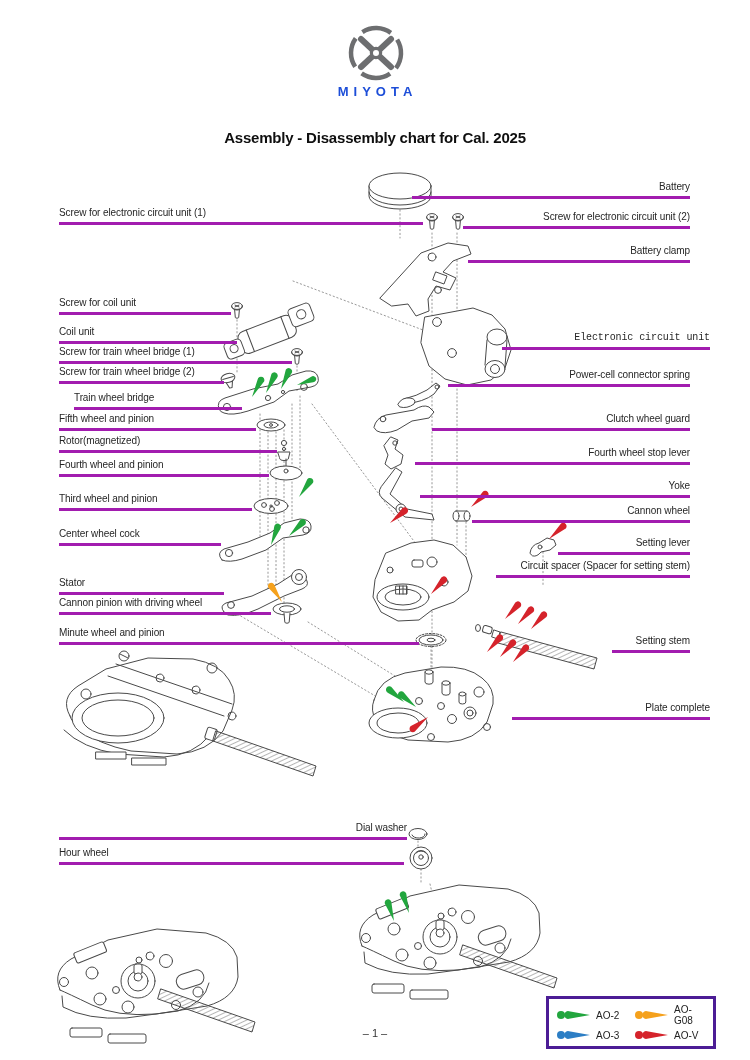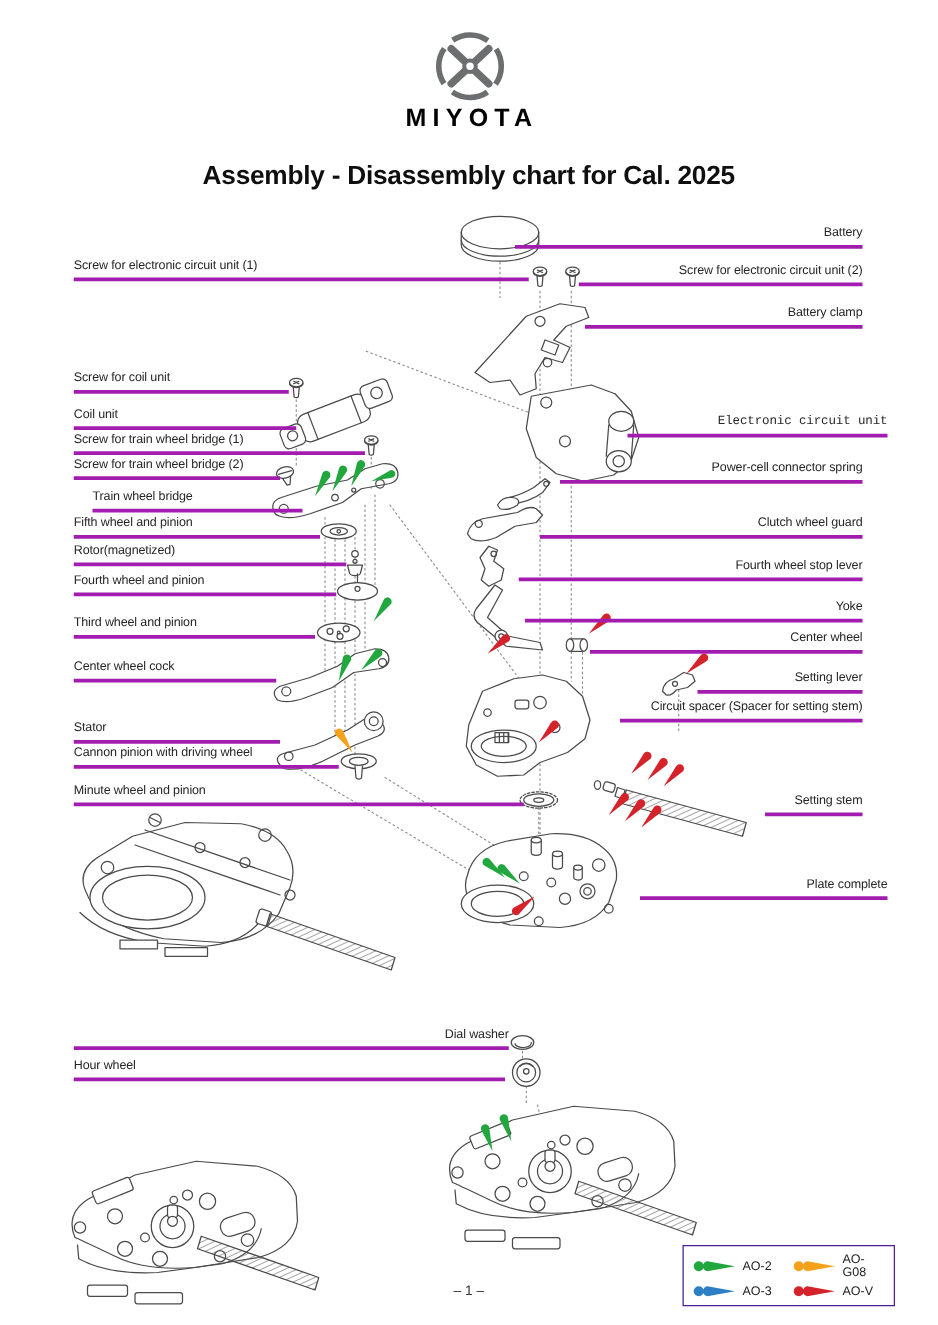--- a/index.html
+++ b/index.html
@@ -1,25 +1,25 @@
 <!DOCTYPE html>
 <html><head>
 <meta charset="utf-8">
 <style>
   html,body{margin:0;padding:0;background:#fff;}
   body{width:750px;height:1060px;position:relative;font-family:"Liberation Sans",sans-serif;color:#222;}
   .page{position:absolute;inset:0;background:#fff;overflow:hidden;}
   .logo{position:absolute;left:340px;top:24px;}
-  .brand{position:absolute;top:84px;left:0;width:100%;text-align:center;font-size:20px;font-weight:bold;letter-spacing:5px;text-indent:5px;color:#000000;}
-  .title{position:absolute;top:129px;left:0;width:100%;text-align:center;font-size:21px;letter-spacing:-0.2px;font-weight:bold;color:#0f0f0f;}
+  .brand{position:absolute;top:84px;left:0;width:100%;text-align:center;font-size:13px;font-weight:bold;letter-spacing:5px;text-indent:5px;color:#1d4ed8;}
+  .title{position:absolute;top:129px;left:0;width:100%;text-align:center;font-size:15px;letter-spacing:-0.2px;font-weight:bold;color:#0f0f0f;}
   .art{position:absolute;left:0;top:0;}
   #labels{position:absolute;inset:0;pointer-events:none;}
   .lbl{position:absolute;height:17px;border-bottom:3px solid #a21caf;font-size:10px;letter-spacing:-0.1px;line-height:15px;color:#262626;white-space:nowrap;}
   .lbl.right{text-align:right;}
-  .legend{position:absolute;left:546px;top:996px;width:170px;border:1px solid #4c1d95;background:#fff;display:grid;grid-template-columns:1fr 1fr;padding:5px 7px;row-gap:3px;column-gap:6px;box-sizing:border-box;}
+  .legend{position:absolute;left:546px;top:996px;width:170px;border:3px solid #4c1d95;background:#fff;display:grid;grid-template-columns:1fr 1fr;padding:5px 7px;row-gap:3px;column-gap:6px;box-sizing:border-box;}
   .legend-item{display:flex;align-items:center;gap:4px;font-size:10px;color:#222;}
   .legend-item svg{flex:0 0 auto;}
   .pagenum{position:absolute;top:1027px;left:0;width:100%;text-align:center;font-size:11px;color:#333;}
 </style>
 </head>
 <body>
 
 <div class="page">
 
   <div class="logo">
@@ -358,21 +358,21 @@
       <div class="lbl left" style="top: 820px; width: 348px; left: 59px; text-align: right;">Dial washer</div>
       <div class="lbl left" style="top: 845px; width: 345px; left: 59px;">Hour wheel</div>
       <div class="lbl right" style="top: 179px; width: 278px; left: 412px;">Battery</div>
       <div class="lbl right" style="top: 209px; width: 227px; left: 463px;">Screw for electronic circuit unit (2)</div>
       <div class="lbl right" style="top: 243px; width: 222px; left: 468px;">Battery clamp</div>
       <div class="lbl right" style="top: 330px; width: 208px; left: 502px; font-family: Liberation Mono, monospace;">Electronic circuit unit</div>
       <div class="lbl right" style="top: 367px; width: 242px; left: 448px;">Power-cell connector spring</div>
       <div class="lbl right" style="top: 411px; width: 258px; left: 432px;">Clutch wheel guard</div>
       <div class="lbl right" style="top: 445px; width: 275px; left: 415px;">Fourth wheel stop lever</div>
       <div class="lbl right" style="top: 478px; width: 270px; left: 420px;">Yoke</div>
-      <div class="lbl right" style="top: 503px; width: 218px; left: 472px;">Center wheel</div>
+      <div class="lbl right" style="top: 503px; width: 218px; left: 472px;">Cannon wheel</div>
       <div class="lbl right" style="top: 535px; width: 132px; left: 558px;">Setting lever</div>
       <div class="lbl right" style="top: 558px; width: 194px; left: 496px;">Circuit spacer (Spacer for setting stem)</div>
       <div class="lbl right" style="top: 633px; width: 78px; left: 612px;">Setting stem</div>
       <div class="lbl right" style="top: 700px; width: 198px; left: 492px; margin-left: 20px;">Plate complete</div>
     </div>
 
   <div class="legend">
 
   <div class="legend-item">
         <svg width="36" height="12" viewBox="0 0 36 12">

